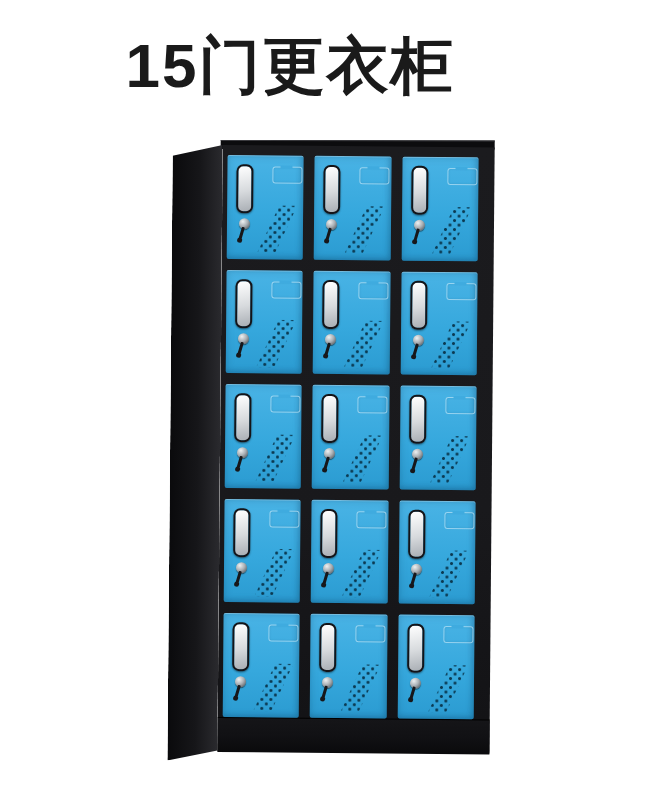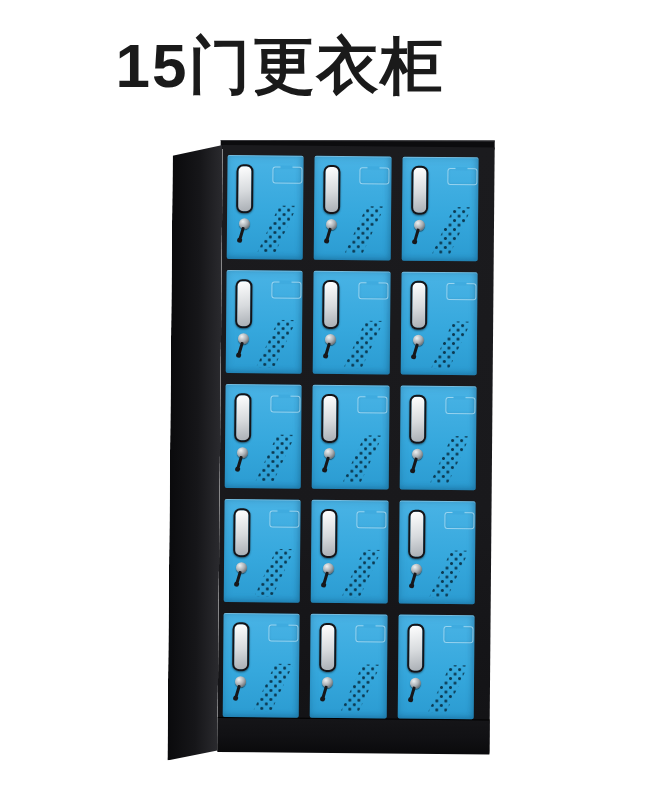--- a/index.html
+++ b/index.html
@@ -2,20 +2,21 @@
 <html style="--page-bg: #ffffff; --title-color: #1a1a1a; --door-blue: #36a8dd; --door-blue-light: #49b3e5; --door-blue-dark: #2b9bd1; --frame-black: #19191c; --frame-deep: #0c0c0e; --side-front: #2a2a2e; --side-back: #0a0a0c; --plinth: #111114; --handle-border: #141418; --handle-light: #ffffff; --handle-mid: #d7dadd; --handle-dark: #a9aeb4; --lock-light: #eef1f2; --lock-dark: #3a3f44; --key-black: #17171a; --vent-dot: #0b3a52; --emboss-line: #dff3fc8c; --emboss-gap: #3fabdf;"><head>
 <meta charset="utf-8">
 <style>
   html,body{margin:0;padding:0;}
   .page{
     position:relative;
     width:560px;height:790px;
     background:var(--page-bg,#fff);
     overflow:hidden;
     font-family:"Liberation Sans","DejaVu Sans",sans-serif;
+    padding-left:20px;
   }
   
   .title{
     position:absolute;top:24px;left:0;right:0;
     margin:0;
     text-align:center;
     font-size:62px;
     font-weight:bold;
     letter-spacing:2px;
     color:var(--title-color,#1a1a1a);

